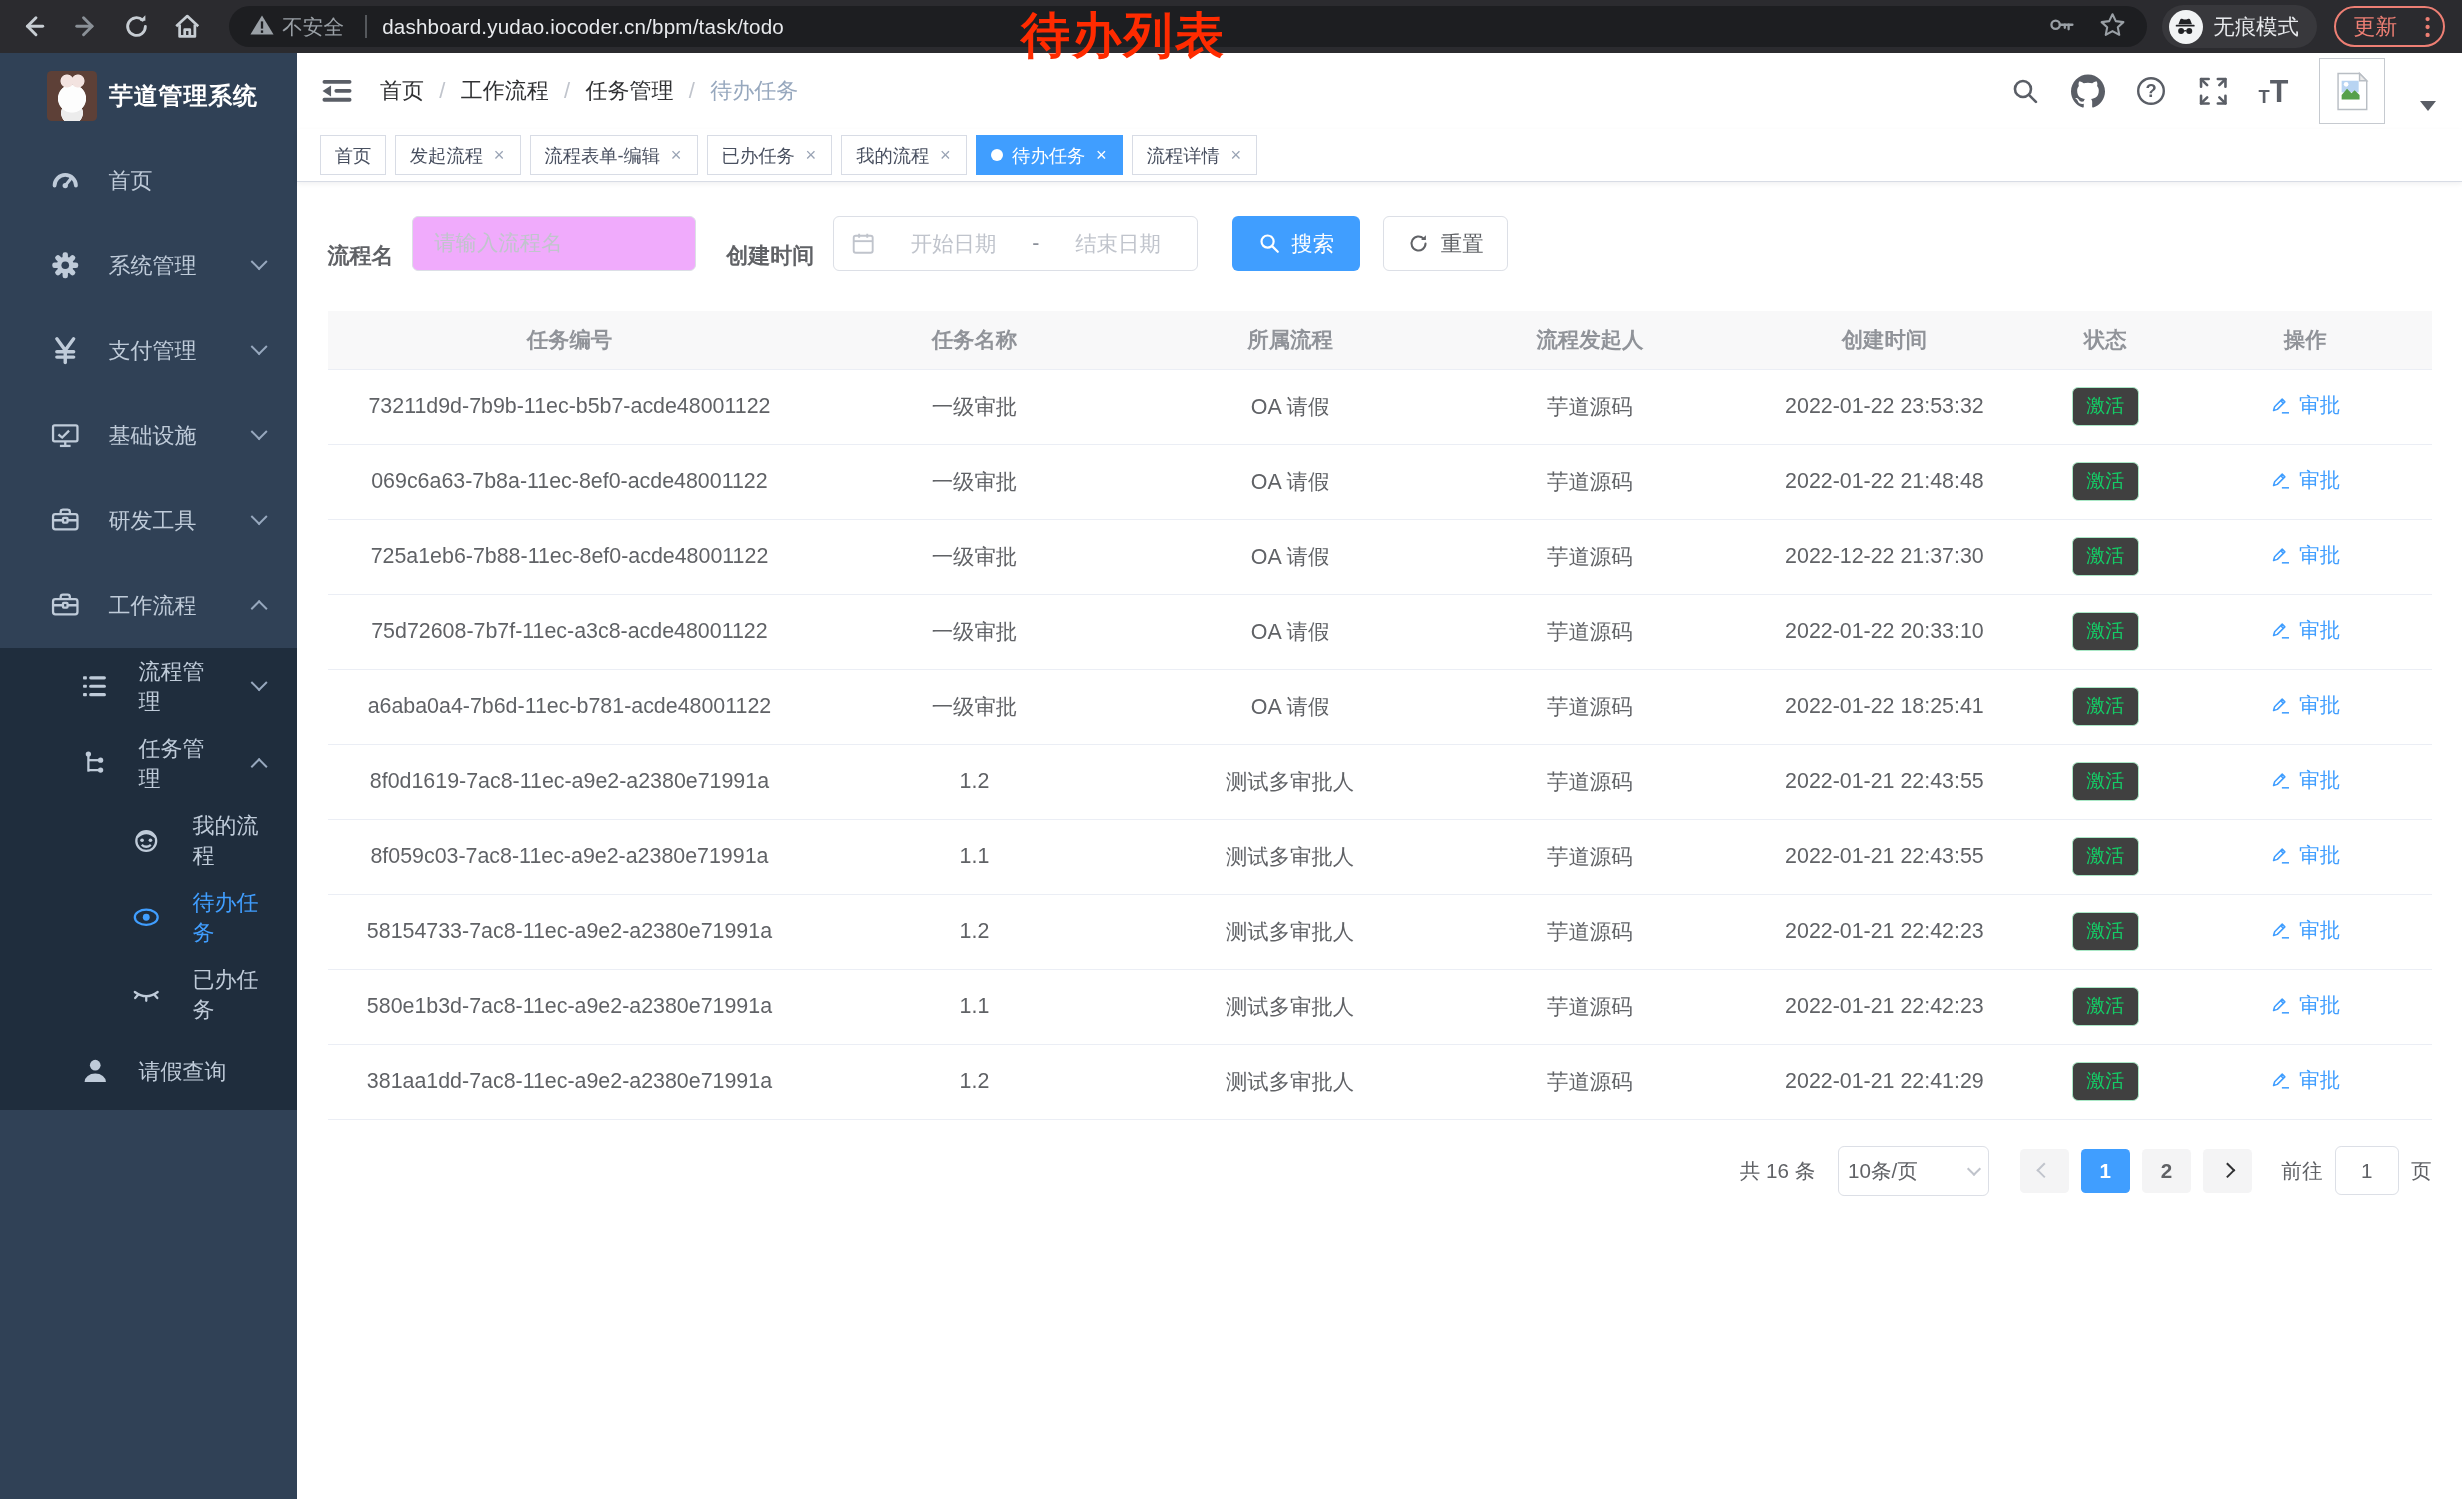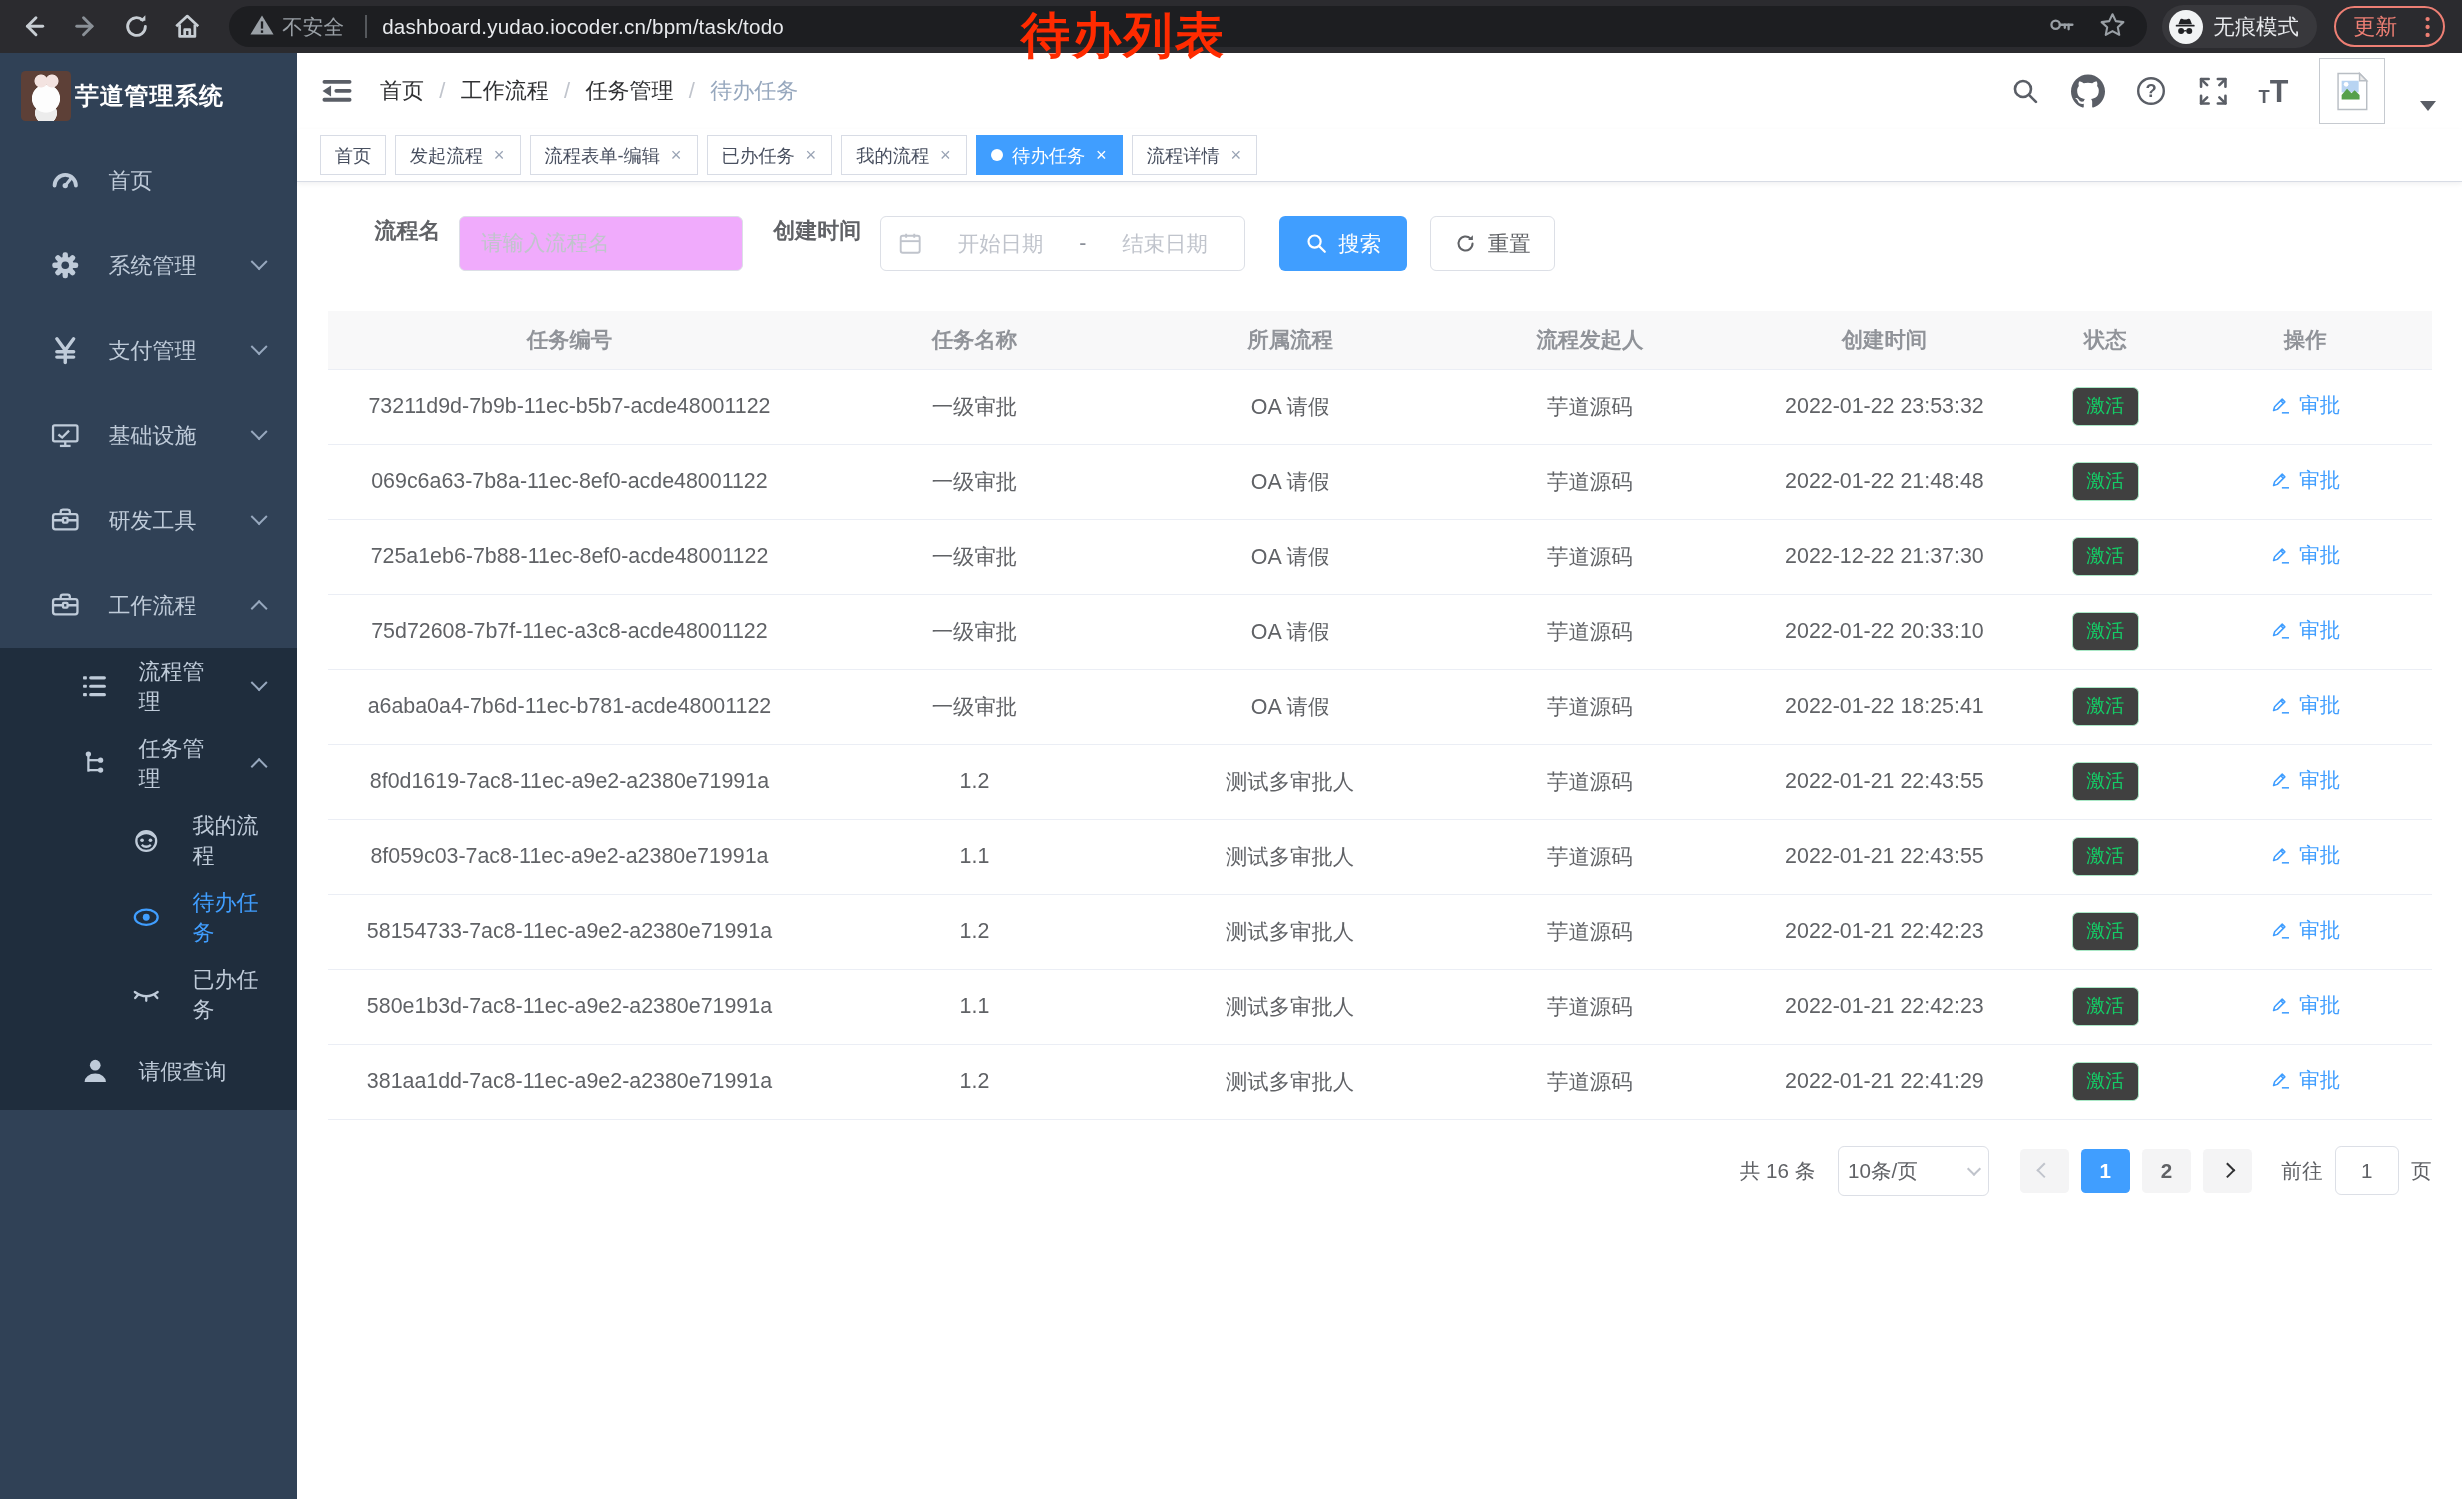--- a/index.html
+++ b/index.html
@@ -20,21 +20,21 @@
   .incog-chip span { color:#e8eaed; font-size:21.4px;text-align:center; }
   .update-pill { height:41px; border:2.3px solid #ee7f74; border-radius:20.6px; color:#ee7f74; display:flex; align-items:center;
     gap:26px; padding:0 10.7px 0 17px; font-size:22px; flex-shrink:0; background:transparent; }
 
   
   .annotation { position:absolute; left:1021px; top:3.1px; font-size:49px; font-weight:600; color:#ff2b00; z-index:50; letter-spacing:2.3px; white-space:nowrap; }
 
   
   .app { display:flex; height:1446px; }
   .sidebar { width:297px; background:#304156; flex-shrink:0; color:#bfcbd9; }
-  .logo-row { height:85px; display:flex; align-items:center; padding-left:21px; gap:4px; }
+  .logo-row { height:85px; display:flex; align-items:center; padding-left:47px; gap:12px; }
   .logo-img { width:50px; height:50px; border-radius:4.6px; flex-shrink:0;
     background:
       radial-gradient(circle at 40% 20%, #f3e3e0 0 6.1px, transparent 6.9px),
       radial-gradient(circle at 62% 20%, #f3e3e0 0 6.1px, transparent 6.9px),
       radial-gradient(circle at 50% 55%, #fdfdfd 0 13.7px, transparent 14.5px),
       radial-gradient(circle at 50% 84%, #ececec 0 10.7px, transparent 11.4px),
       #5d4037; }
   .logo-title { color:#fff; font-size:24px; font-weight:700; letter-spacing:0.8px; }
 
   .menu-item { height:85px; display:flex; align-items:center; gap:27.5px; padding:0 32px 0 49px; font-size:22px; cursor:pointer; }
@@ -71,21 +71,21 @@
     background:#fff; color:#495060; font-size:18.3px; cursor:pointer; white-space:nowrap; }
   .tab-dot { display:none; width:12.2px; height:12.2px; border-radius:50%; background:#fff; }
   .tab.active { background:#409eff; border-color:#409eff; color:#fff; }
   .tab.active .tab-dot { display:inline-block; }
   .tab-close { font-size:18.3px; color:#9aa4b5; line-height:1; padding:1.5px; }
   .tab.active .tab-close { color:#fff; }
 
   .content { padding:29px 30.5px 0 30.5px; flex:1; }
 
   
-  .filters { display:flex; align-items:flex-start; margin-top:4.6px;margin-left:47px; }
+  .filters { display:flex; align-items:flex-end; margin-top:4.6px; }
   .f-label { font-size:22px; font-weight:700; color:#606266; margin-right:18.3px; white-space:nowrap; }
   .f-label.second { margin-left:30.5px; }
   .text-input { width:284px; height:55px; border:1.5px solid #dcdfe6; border-radius:6.1px; padding:0 21.4px; font-size:21.4px;
     color:#606266; outline:none; font-family:inherit; background:#f0abfc; }
   .text-input::placeholder { color:#c0c4cc; }
   .date-range { width:365px; height:55px; border:1.5px solid #dcdfe6; border-radius:6.1px; display:flex; align-items:center;
     padding:0 17px; gap:17px; background:#fff; cursor:text; }
   .date-ph { color:#c0c4cc; font-size:21.4px; flex:1; text-align:center; }
   .date-sep { color:#8a8f99; font-size:21.4px; }
   .btn { height:55px; border-radius:6.1px; display:inline-flex; align-items:center; gap:10.7px; font-size:21.4px; cursor:pointer; border:none; font-family:inherit; }

